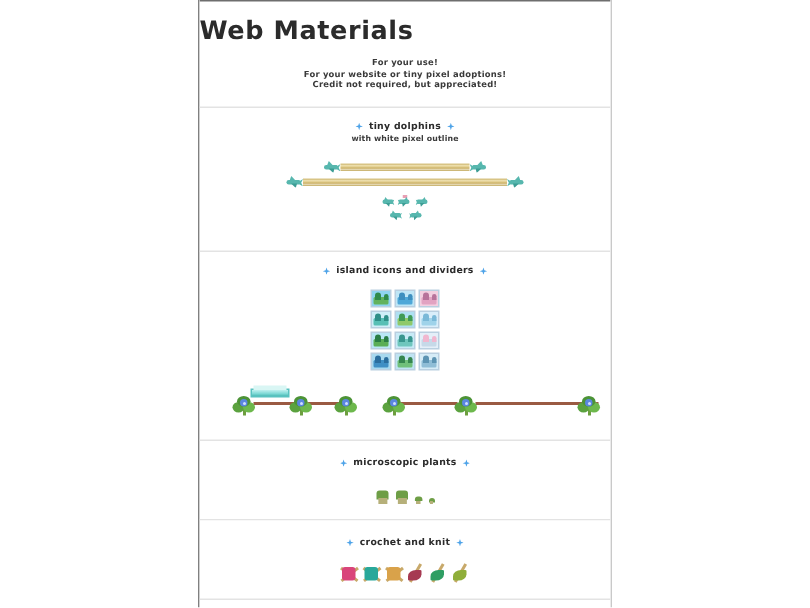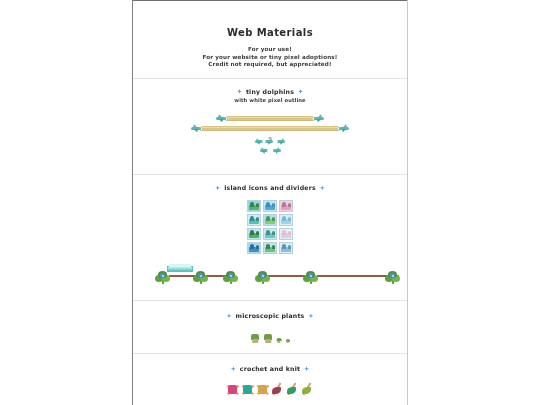--- a/index.html
+++ b/index.html
@@ -30,26 +30,25 @@
 
   .section {
     position: relative;
     border-bottom: 1px solid #e3e3e3;
     background: #ffffff;
   }
   .section:first-child { border-top: 1px solid #6e6e6e; }
 
   
   .title {
-    text-align: center;
-    font-size: 10px;
+    font-size: 17px;
     font-weight: bold;
     color: #2b2b2b;
     letter-spacing: 0.4px;
-    padding-top: 26px;
+    padding-top: 10px;
   }
   .tagline {
     text-align: center;
     font-size: 5.6px;
     font-weight: bold;
     color: #3a3a3a;
     line-height: 7.6px;
     padding-top: 8px;
     padding-bottom: 9px;
     letter-spacing: 0.15px;

